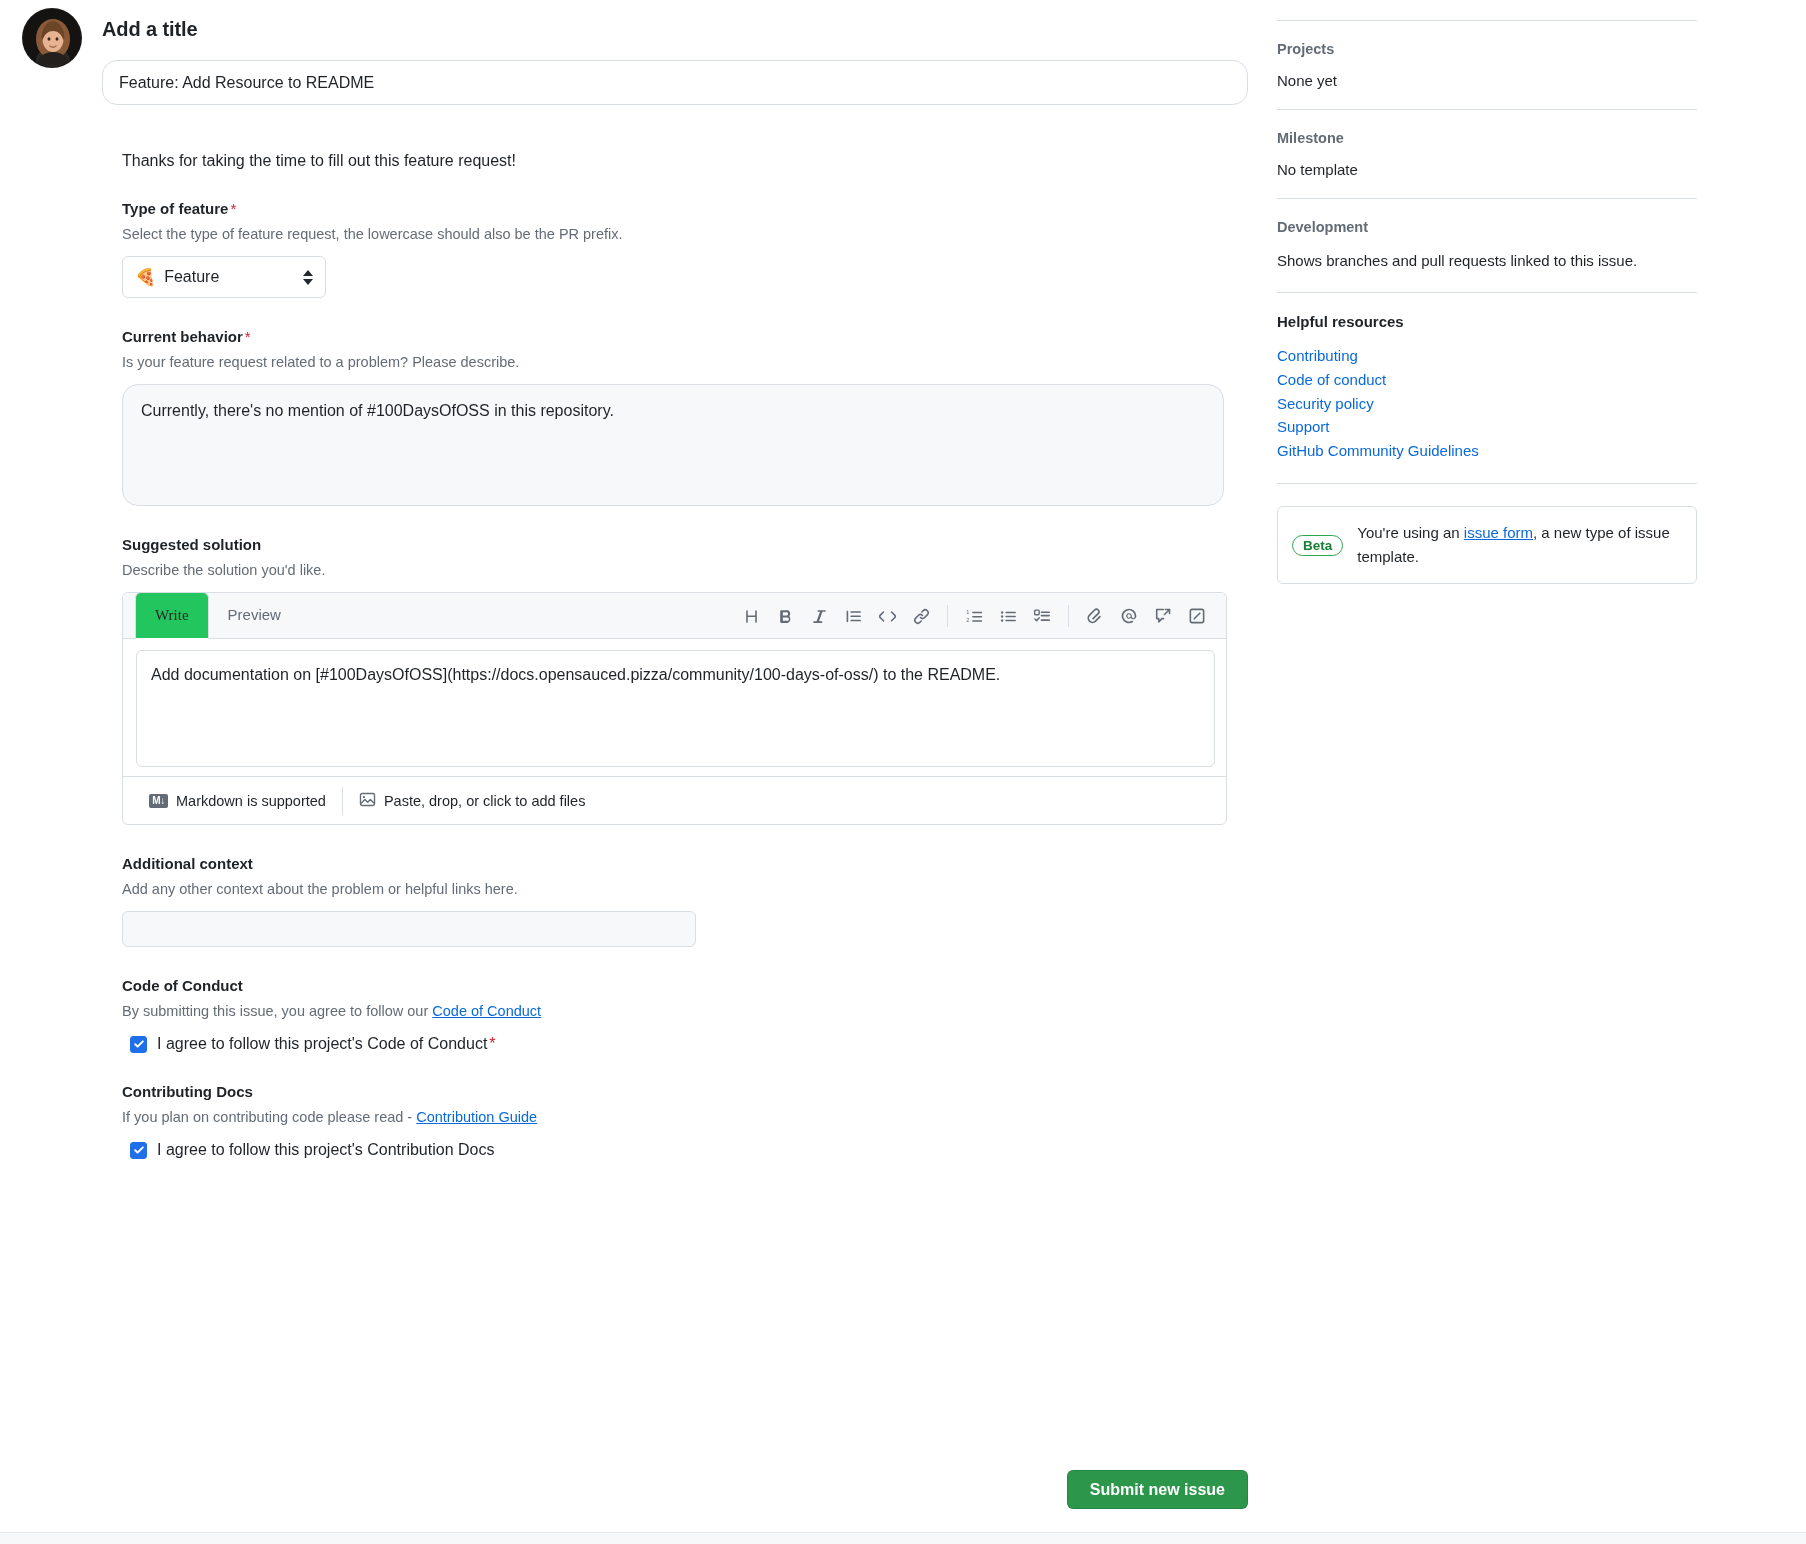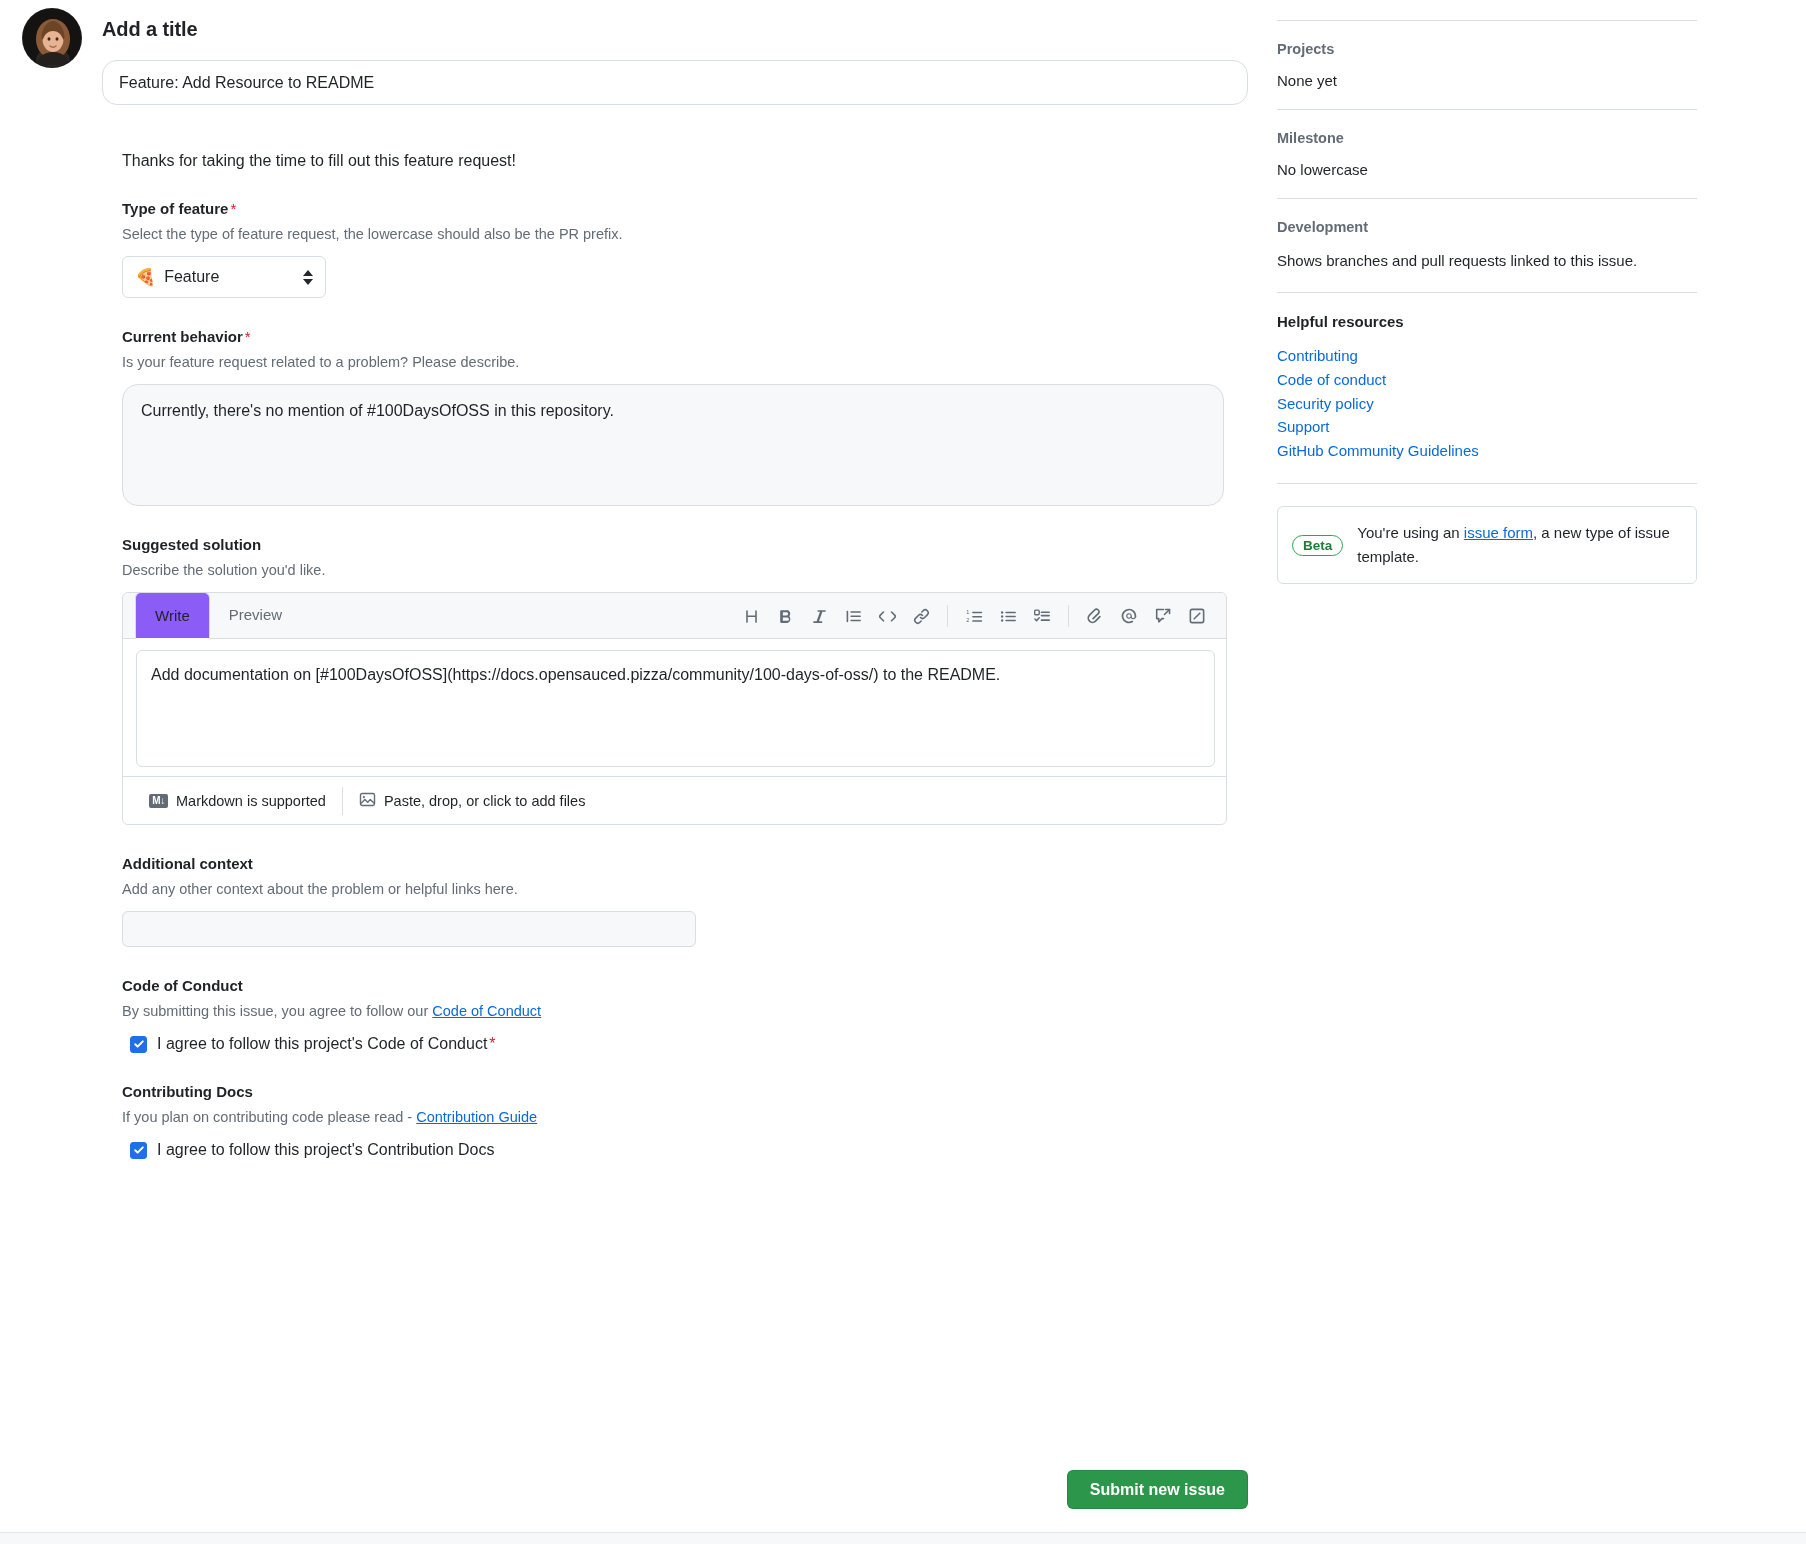--- a/index.html
+++ b/index.html
@@ -117,27 +117,27 @@
     position: relative;
   }
   .md-tab {
     height: 46px; line-height:46px;
     padding: 0 19px;
     font-size: 15px;
     color:#636c76;
     cursor: pointer;
   }
   .md-tab.active {
-    background:#8b5cf6;
+    background:#22c55e;
     color:#1f2328;
     border:1px solid #d8dee4;
     border-bottom: 1px solid #fff;
     border-radius: 6px 6px 0 0;
     margin-bottom:-1px;
-    height: 47px; line-height:45px;
+    height: 47px; line-height:45px;font-family:Liberation Serif, serif;
   }
   .md-tools {
     position:absolute; right: 12px; top: 0;
     height: 46px; display:flex; align-items:center; gap: 0;
   }
   .md-btn {
     width: 34px; height: 34px;
     display:flex; align-items:center; justify-content:center;
     color:#636c76; cursor:pointer; border-radius:4px;
   }
@@ -475,21 +475,21 @@
     <div class="sb-hr"></div>
 
     <div class="sb-section">
       <div class="sb-head">Projects</div>
       <div class="sb-val">None yet</div>
     </div>
     <div class="sb-hr"></div>
 
     <div class="sb-section">
       <div class="sb-head">Milestone</div>
-      <div class="sb-val">No lowercase</div>
+      <div class="sb-val">No template</div>
     </div>
     <div class="sb-hr"></div>
 
     <div class="sb-section">
       <div class="sb-head">Development</div>
       <div class="sb-desc">Shows branches and pull requests linked to this issue.</div>
     </div>
     <div class="sb-hr"></div>
 
     <div class="sb-section">

